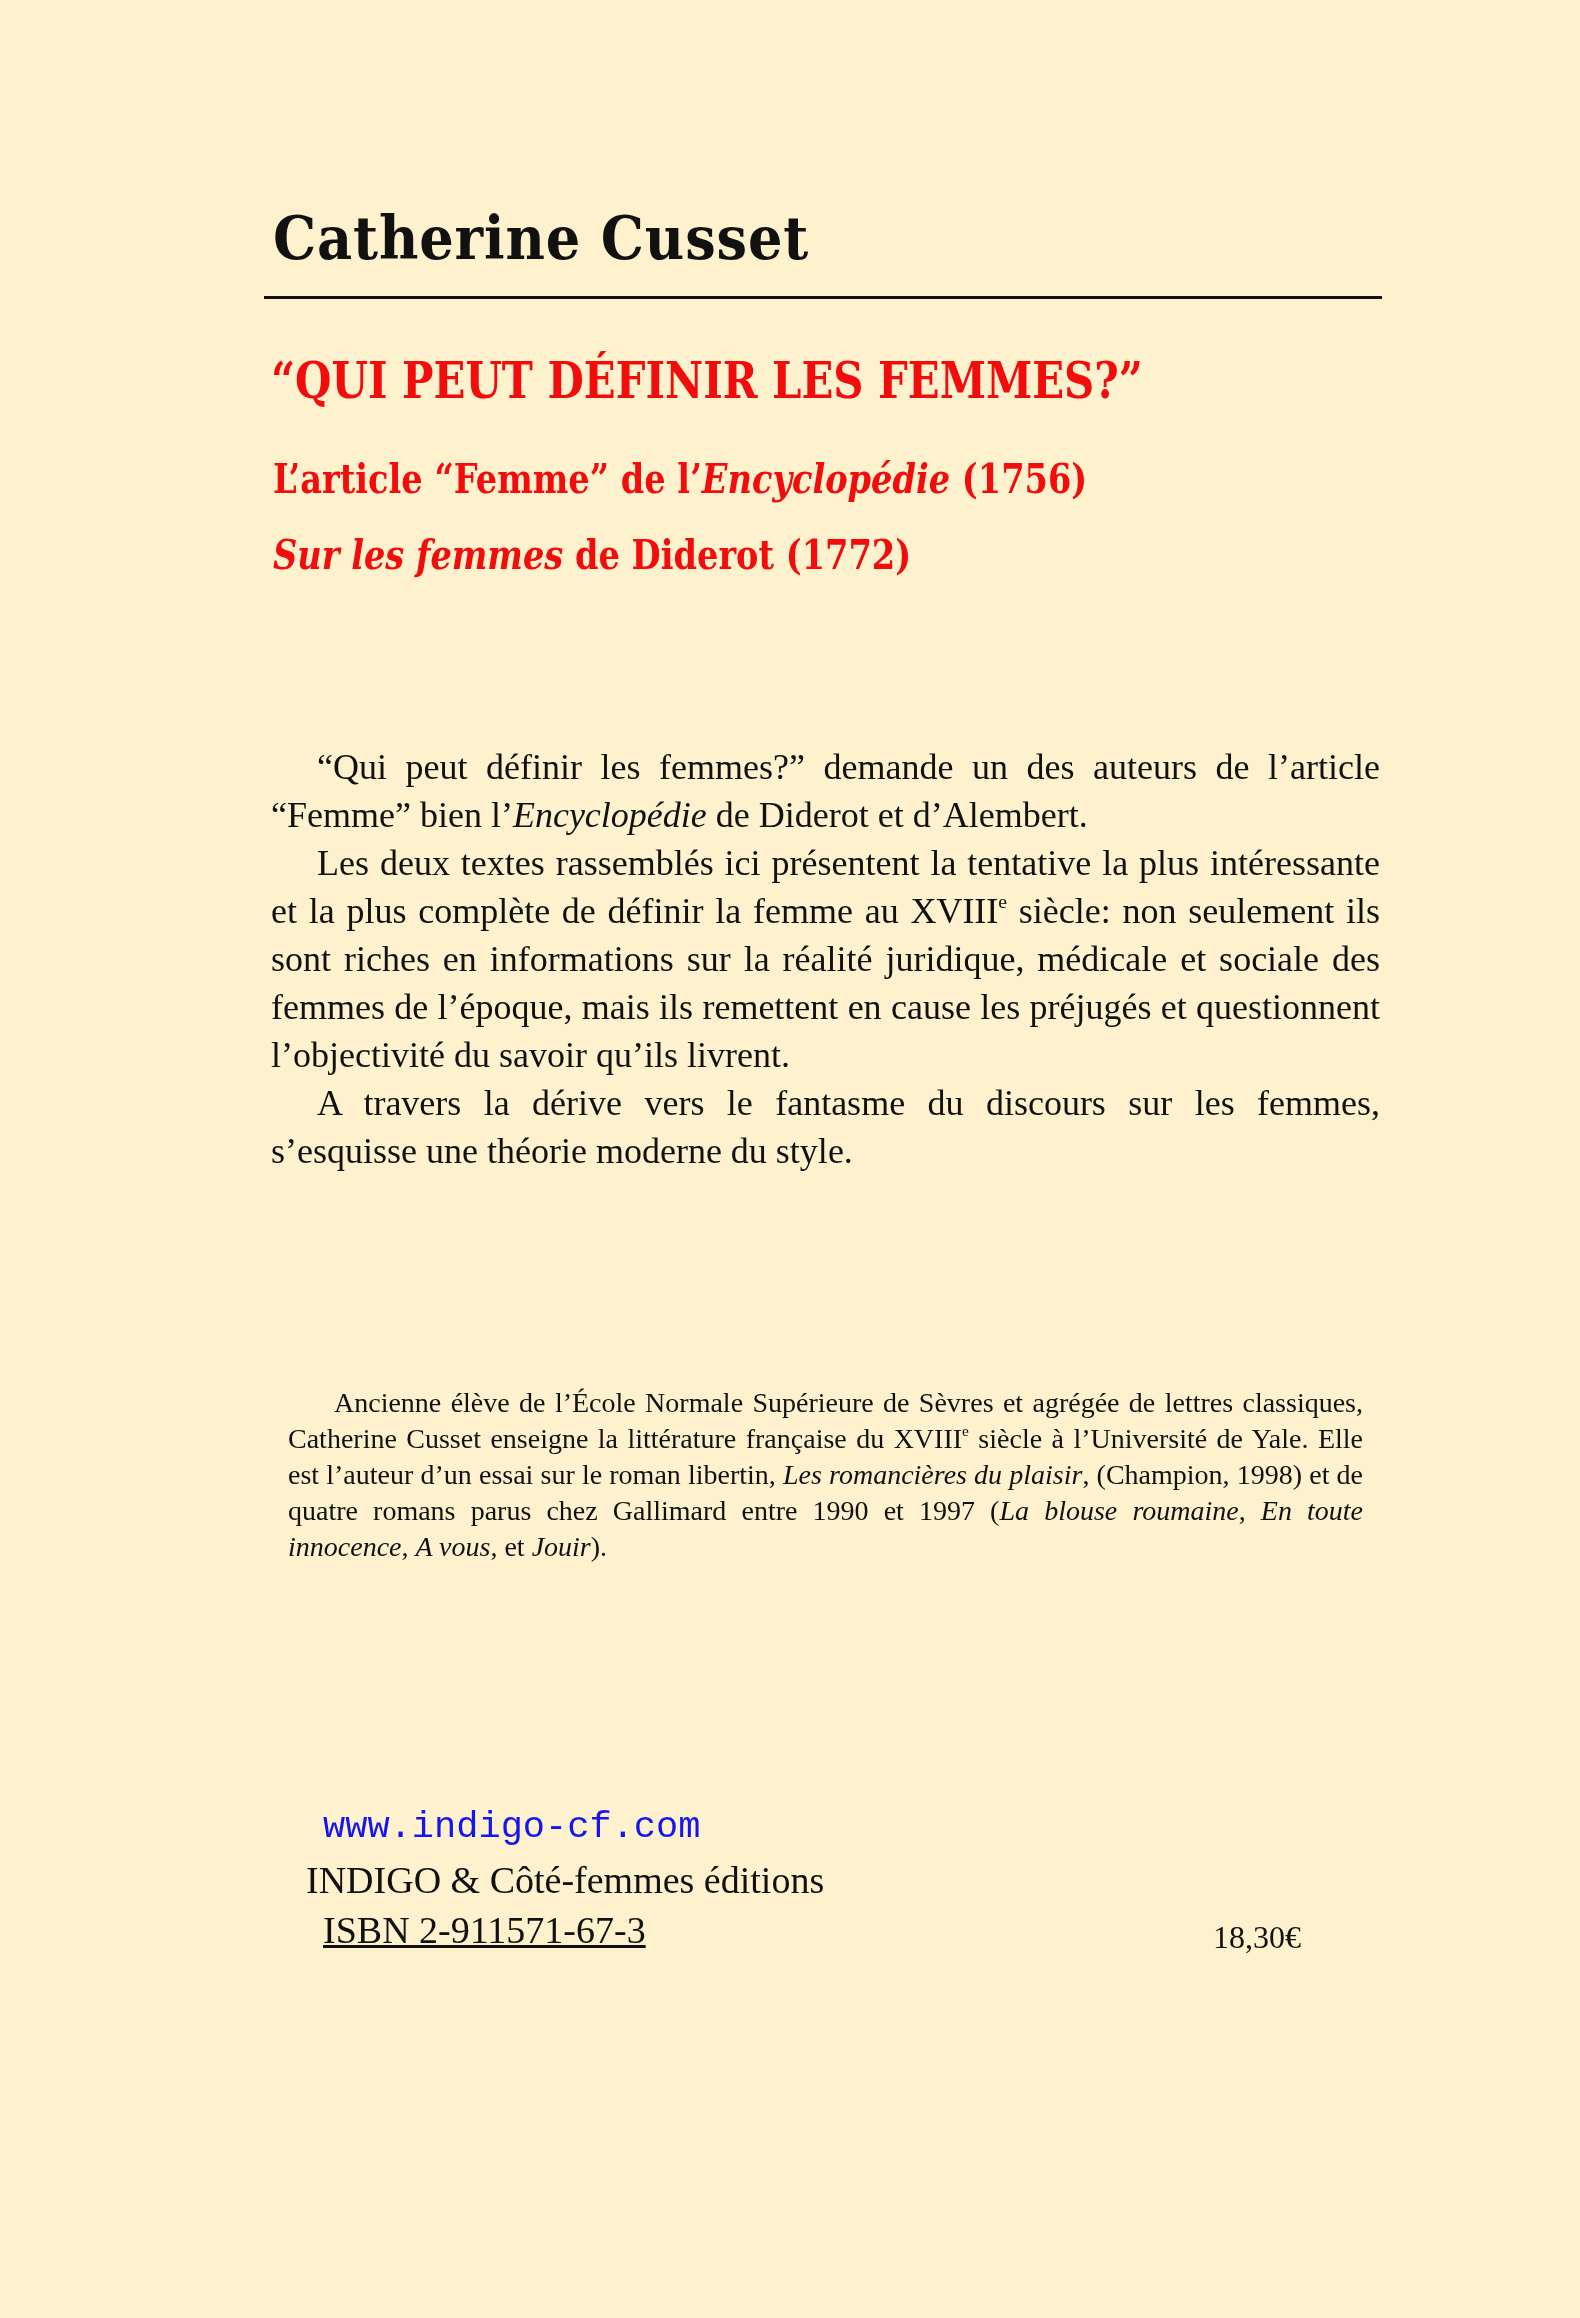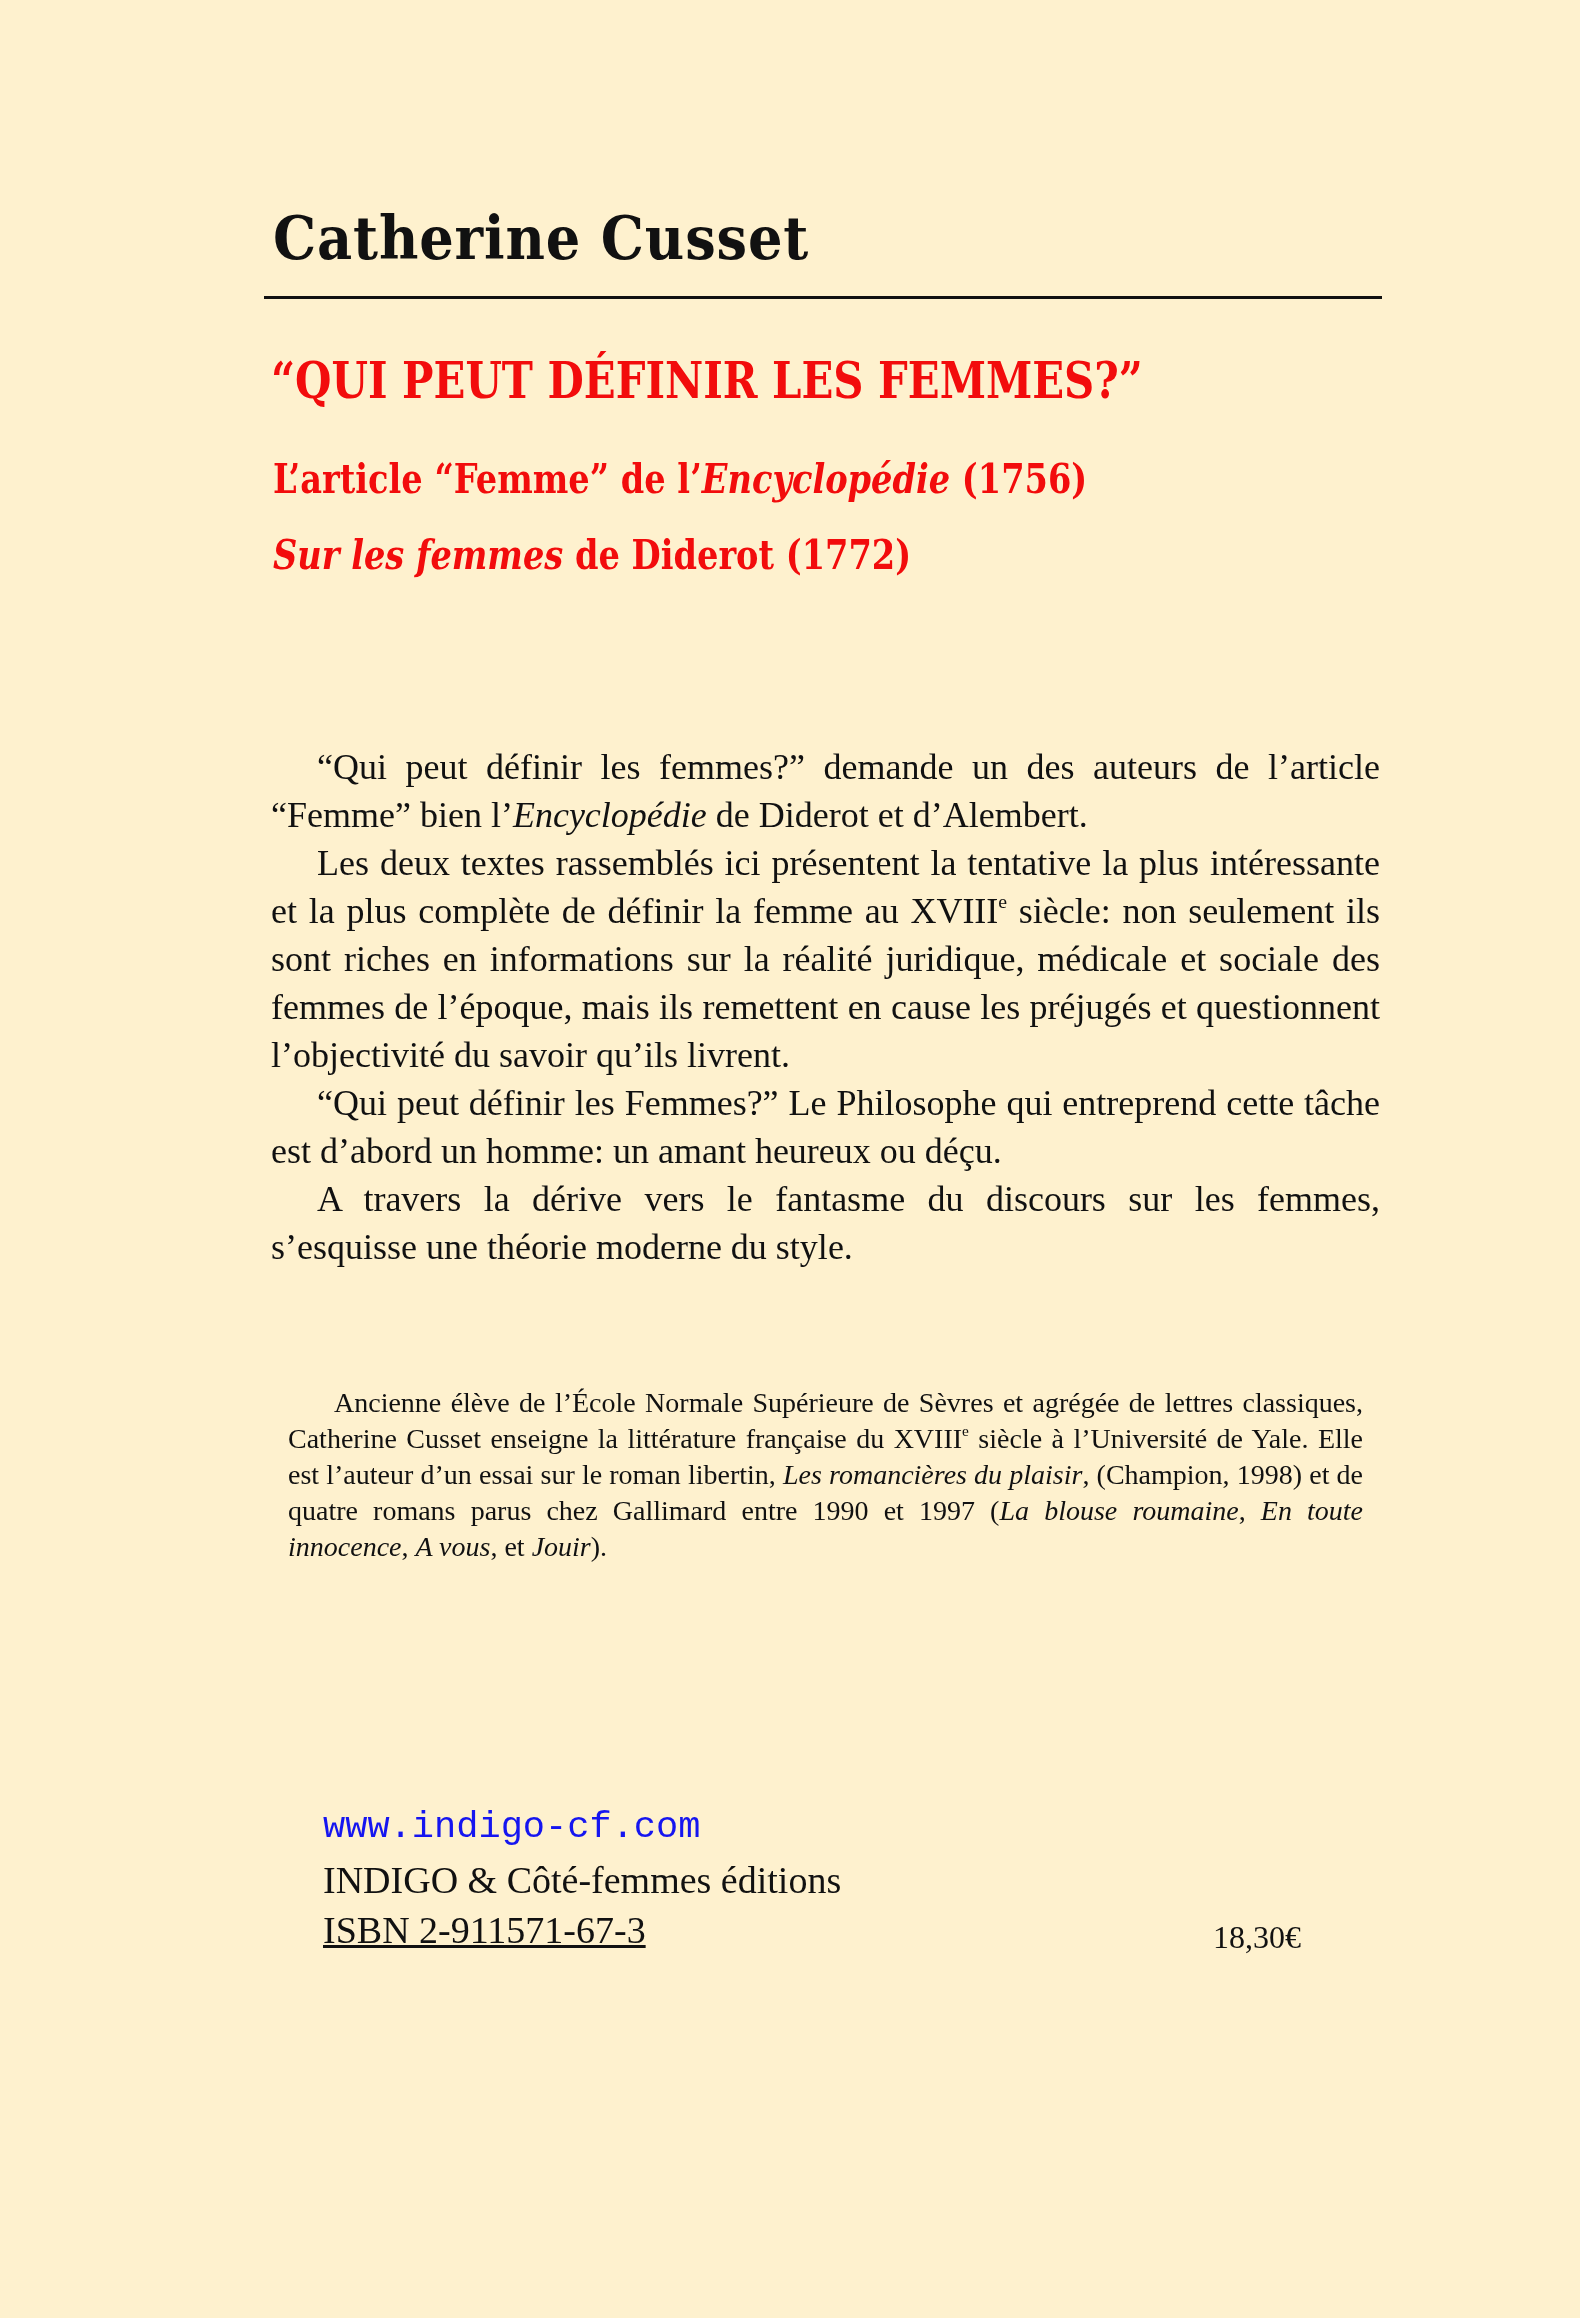--- a/index.html
+++ b/index.html
@@ -104,21 +104,21 @@
       left: 323px;
       top: 1809px;
       font-family: Liberation Mono, monospace;
       font-size: 37px;
       color: #1515F0;
       text-decoration: none;
       line-height: 1;
     }
     .footer-publisher {
       position: absolute;
-      left: 323px;
+      left: 306px;
       top: 1861px;
       font-size: 38px;
       line-height: 1;
     }
     .footer-isbn {
       position: absolute;
       left: 323px;
       top: 1911px;
       font-size: 38px;
       line-height: 1;
@@ -141,21 +141,20 @@
 
 <h2 class="title red">“QUI PEUT DÉFINIR LES FEMMES?”</h2>
 
 <h3 class="subtitle s1 red"><span>L’article “Femme” de l’</span><i>Encyclopédie</i><span> (1756)</span></h3>
 
 <h3 class="subtitle s2 red"><i>Sur les femmes</i><span> de Diderot (1772)</span></h3>
 
 <div class="body-text">
   <p><span>“Qui peut définir les femmes?” demande un des auteurs de l’article “Femme” bien l’</span><i>Encyclopédie</i><span> de Diderot et d’Alembert.</span></p>
   <p><span>Les deux textes rassemblés ici présentent la tentative la plus intéressante et la plus complète de définir la femme au XVIII</span><sup class="e">e</sup><span> siècle: non seulement ils sont riches en informations sur la réalité juridique, médicale et sociale des femmes de l’époque, mais ils remettent en cause les préjugés et questionnent l’objectivité du savoir qu’ils livrent.</span></p>
-  <p>“Qui peut définir les Femmes?” Le Philosophe qui entreprend cette tâche est d’abord un homme: un amant heureux ou déçu.</p>
   <p>A travers la dérive vers le fantasme du discours sur les femmes, s’esquisse une théorie moderne du style.</p>
 </div>
 
 <div class="bio">
   <p><span>Ancienne élève de l’École Normale Supérieure de Sèvres et agrégée de lettres classiques, Catherine Cusset enseigne la littérature française du XVIII</span><sup class="e">e</sup><span> siècle à l’Université de Yale. Elle est l’auteur d’un essai sur le roman libertin, </span><i>Les romancières du plaisir</i><span>, (Champion, 1998) et de quatre romans parus chez Gallimard entre 1990 et 1997 (</span><i>La blouse roumaine</i><span>, </span><i>En toute innocence</i><span>, </span><i>A vous</i><span>, et </span><i>Jouir</i><span>).</span></p>
 </div>
 
 <a class="footer-url">www.indigo-cf.com</a>
 <div class="footer-publisher">INDIGO &amp; Côté-femmes éditions</div>
 <div class="footer-isbn">ISBN 2-911571-67-3</div>

